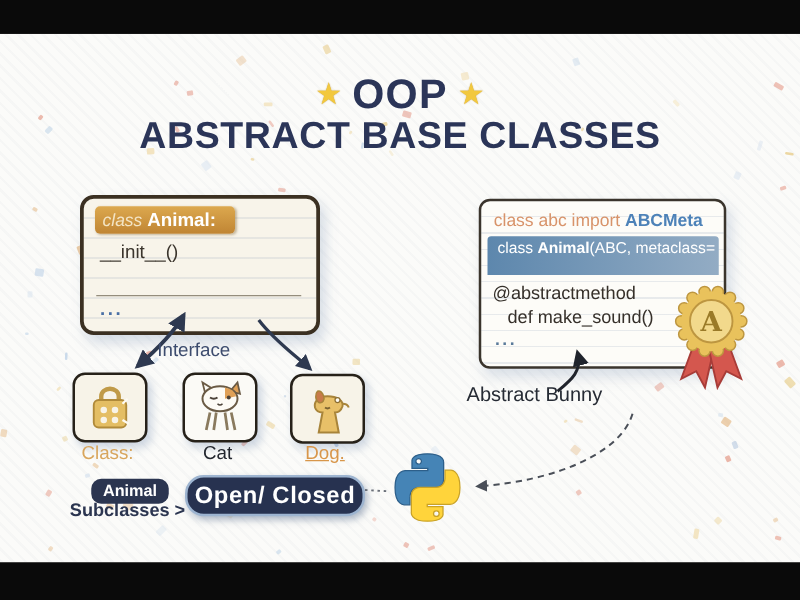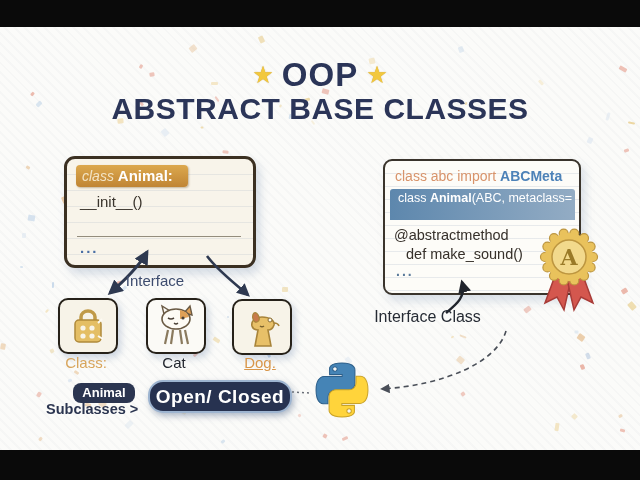--- a/index.html
+++ b/index.html
@@ -55,21 +55,21 @@
   .card.c1{left:58px;top:298px;}
   .card.c2{left:146px;top:298px;background:#fbfaf6;}
   .card.c3{left:232px;top:299px;}
   .card-label{position:absolute;top:354px;width:62px;text-align:center;font-size:15px;z-index:2;}
   .lbl-bunny{left:55px;color:#d8a55c;}
   .lbl-cat{left:143px;color:#23272f;}
   .lbl-dog{left:229px;color:#d8964a;text-decoration:underline;}
   
   .bunny-tag{position:absolute;left:73px;top:383px;width:62px;height:20px;line-height:20px;text-align:center;
       background:#2b3550;color:#fff;font-size:13px;font-weight:bold;border-radius:8px;z-index:2;}
-  .subclasses-text{position:absolute;left:46px;top:401px;width:112px;text-align:left;
+  .subclasses-text{position:absolute;left:46px;top:401px;width:112px;text-align:center;
       font-size:14.5px;font-weight:bold;color:#2b3550;z-index:2;}
   .open-closed{position:absolute;left:148px;top:380px;width:140px;height:29px;line-height:29px;text-align:center;
       background:#273250;color:#fff;font-size:19px;font-weight:bold;border-radius:15px;
       border:2px solid #9db4d0;box-shadow:2px 3px 6px rgba(100,120,150,0.5);z-index:2;letter-spacing:0.5px;}
   .overlay-svg{position:absolute;left:0;top:0;width:640px;height:480px;z-index:3;pointer-events:none;}
   .medal{position:absolute;left:537px;top:227px;width:64px;height:88px;z-index:4;}
   .pylogo{position:absolute;left:314px;top:361px;width:56px;height:58px;z-index:3;}
 </style>
 </head>
 <body>
@@ -216,21 +216,21 @@
         <circle cx="47.0" cy="11.2" r="4.5" fill="#e9c25c" stroke="#bd9640" stroke-width="1.2"></circle>
         <circle cx="53.6" cy="19.6" r="4.5" fill="#e9c25c" stroke="#bd9640" stroke-width="1.2"></circle>
       </g>
     <circle cx="32" cy="30" r="24" fill="#e9c25c"></circle>
     <circle cx="32" cy="30" r="17" fill="#f2d98c" stroke="#bd9640" stroke-width="1.5"></circle>
     <text x="32" y="38" text-anchor="middle" font-family="DejaVu Serif, serif" font-size="22" font-weight="bold" fill="#9a7a28" id="medal-letter">A</text>
   </g>
 </svg>
 
 <div class="interface-label">Interface</div>
-<div class="abstract-label">Interface Class</div>
+<div class="abstract-label">Abstract Bunny</div>
 
 <div class="card c1">
   <svg width="42" height="42" viewBox="0 0 42 42">
     <path d="M14 16 v-4 a7 6 0 0 1 14 0 v4" fill="none" stroke="#c09a48" stroke-width="3.5"></path>
     <rect x="8" y="15" width="26" height="22" rx="4" fill="#e4be64" stroke="#b08a3a" stroke-width="1.5"></rect>
     <circle cx="16" cy="23" r="2.6" fill="#f8f4e8"></circle>
       <circle cx="25" cy="23" r="2.6" fill="#f8f4e8"></circle>
     <circle cx="16" cy="31" r="2.6" fill="#f8f4e8"></circle>
       <circle cx="25" cy="31" r="2.6" fill="#f8f4e8"></circle>
     <path d="M31 18 l4 -4 M31 31 l5 3" stroke="#fdfaf2" stroke-width="1.8"></path>

